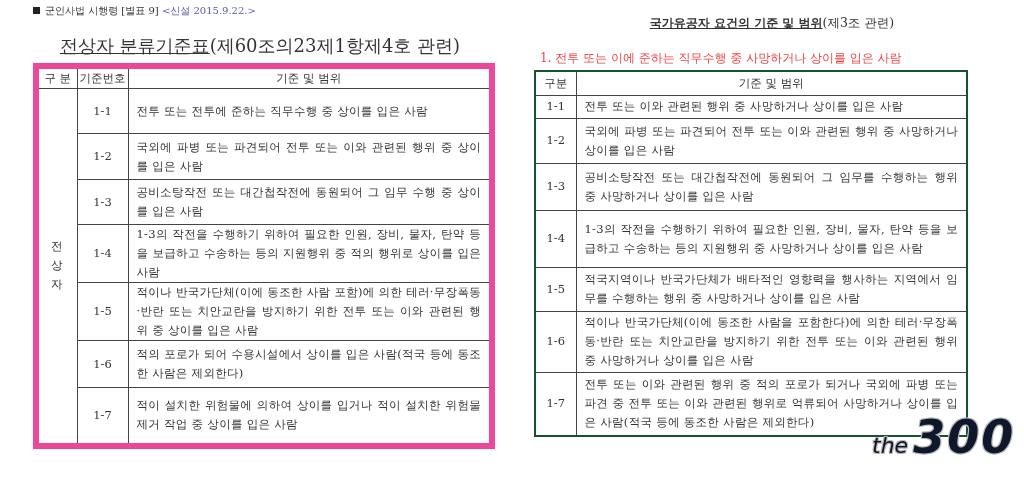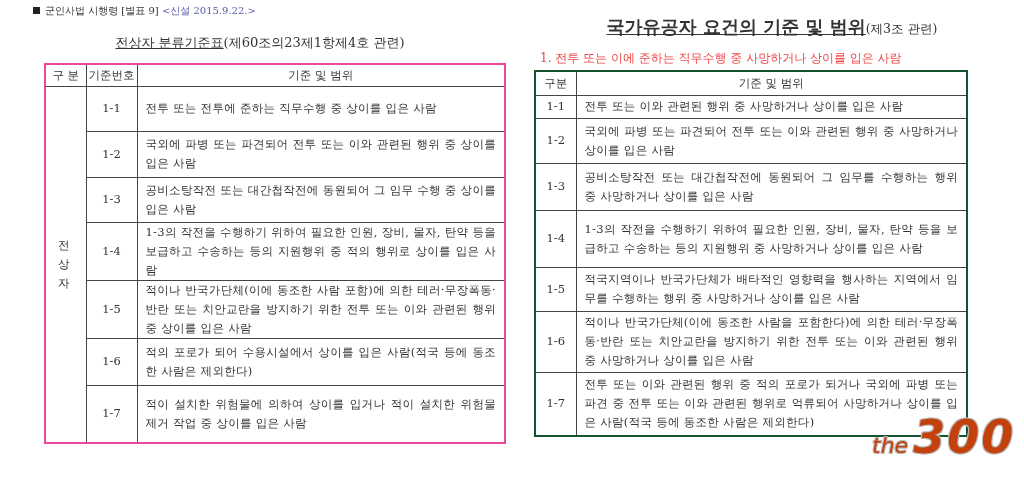--- a/index.html
+++ b/index.html
@@ -8,46 +8,46 @@
     background: #ffffff; color: #222;
     font-family: "DejaVu Serif", "Liberation Serif", serif;
   }
   .abs { position: absolute; }
   .header-note {
     left: 33px; top: 4px; font-size: 10px; color: #333; white-space: nowrap; text-align: center;
   }
   .header-note .sq { display: inline-block; width: 7px; height: 7px; background: #222; margin-right: 5px; vertical-align: 0px; }
   .header-note .blue { color: #5a5aa8; }
   .left-title {
-    left: 0; width: 520px; top: 34px; text-align: center; font-size: 13px; color: #333; white-space: nowrap;
+    left: 0; width: 520px; top: 34px; text-align: center; font-size: 18px; color: #333; white-space: nowrap;
   }
   .right-title {
     left: 520px; width: 504px; top: 15px; text-align: center; font-size: 12.5px; color: #333; white-space: nowrap;
   }
   .u-title { text-decoration: underline; }
-  .right-title .u-title { font-weight: bold; font-family: "DejaVu Sans", "Liberation Sans", sans-serif; font-size: 18px; }
+  .right-title .u-title { font-weight: bold; font-family: "DejaVu Sans", "Liberation Sans", sans-serif; font-size: 12px; }
   .right-sub {
     left: 540px; top: 50px; font-size: 12px; color: #ef4444; white-space: nowrap;
   }
   table.doc {
     position: absolute; border-collapse: collapse; table-layout: fixed;
     font-size: 11.5px; color: #333;
   }
   table.doc td, table.doc th {
     border: 1px solid #444; font-weight: normal; padding: 0 8px; line-height: 19px;
   }
   table.doc th { text-align: center; }
   table.doc td.num { text-align: center; padding: 0; }
   table.doc td.cat { text-align: left; padding: 12px; }
   table.doc td.desc { text-align: justify; letter-spacing: 0.3px; }
-  #left-table { left: 44px; top: 63px; width: 462px; border: 2px solid #ec4899; }
+  #left-table { left: 33px; top: 63px; width: 462px; border: 6px solid #ec4899; }
   #right-table { left: 534px; top: 70px; width: 434px; border: 2px solid #14532d; }
   .watermark {
     left: 872px; top: 410px; font-family: "DejaVu Sans", "Liberation Sans", sans-serif;
-    font-style: italic; color: #c2410c; white-space: nowrap;
+    font-style: italic; color: #0f172a; white-space: nowrap;
     text-shadow: -1px -1px 0 #bbb, 1px -1px 0 #bbb, -1px 1px 0 #bbb, 1px 1px 0 #bbb;
   }
   .watermark .small { font-size: 22px; }
   .watermark .big { font-size: 46px; font-weight: bold; letter-spacing: 2px; }
 </style>
 </head>
 <body>
 
 <div class="abs header-note">
   <span class="sq"></span><span>군인사법 시행령 [별표 9]</span>

